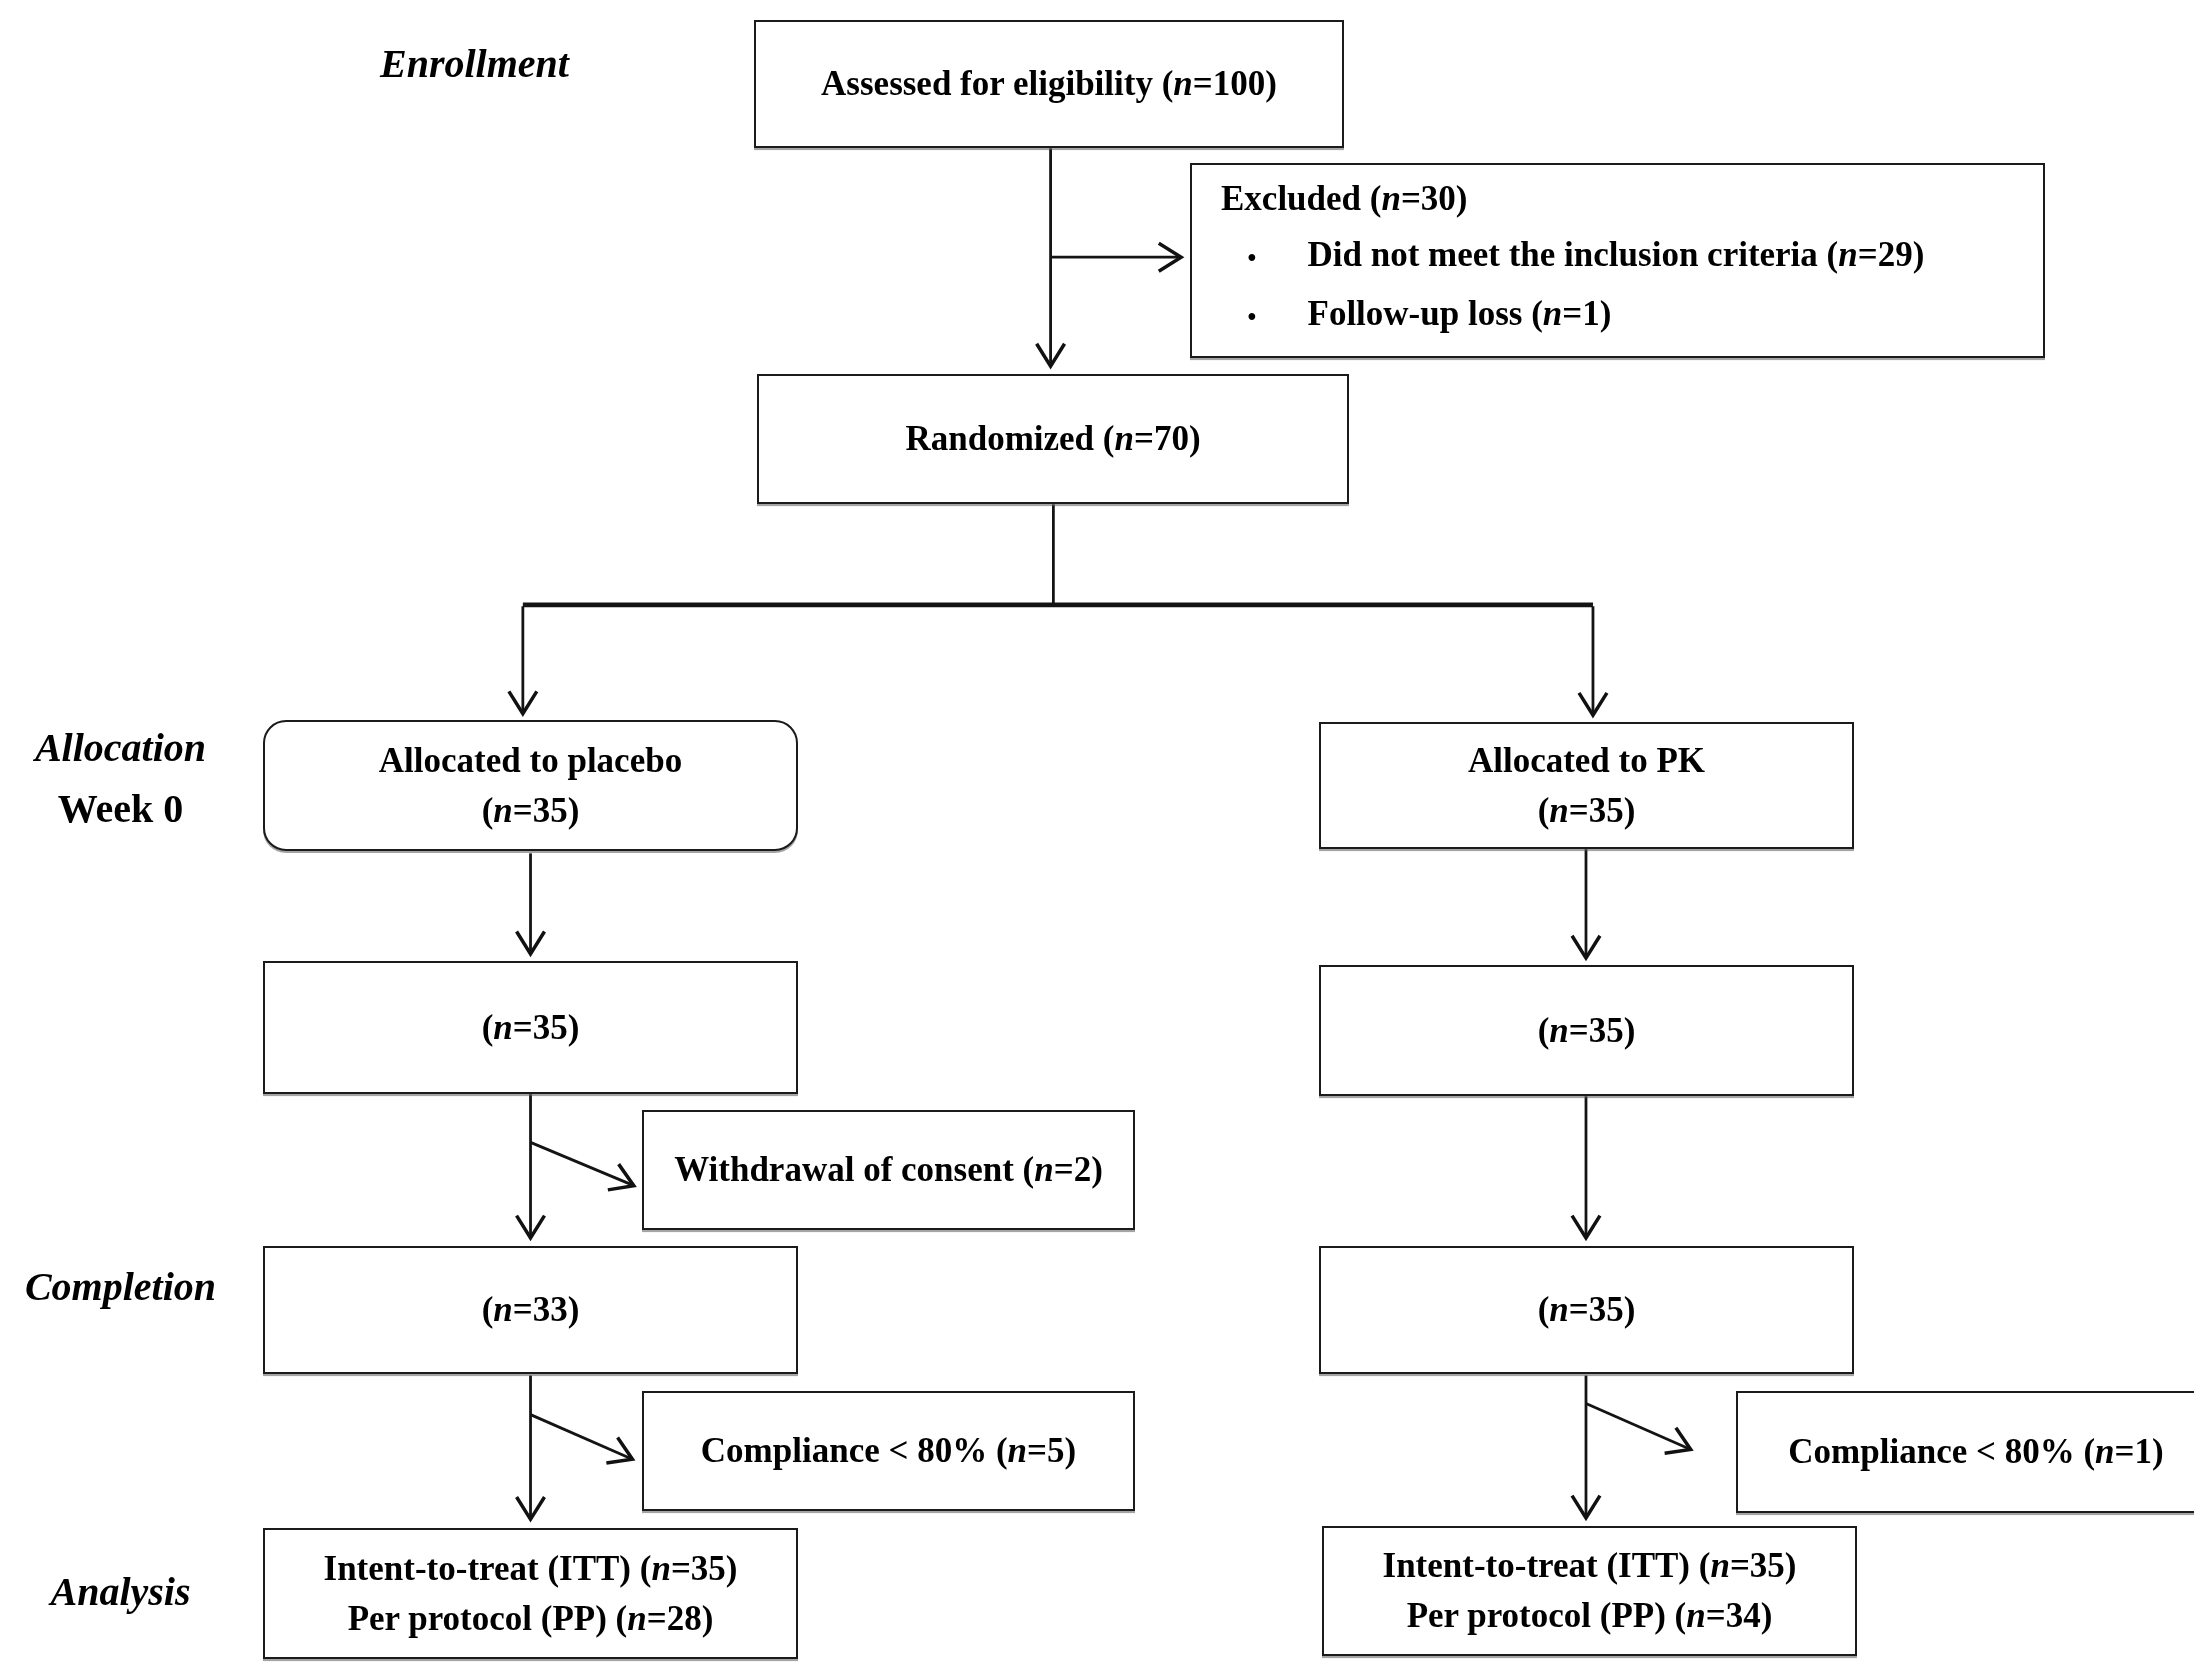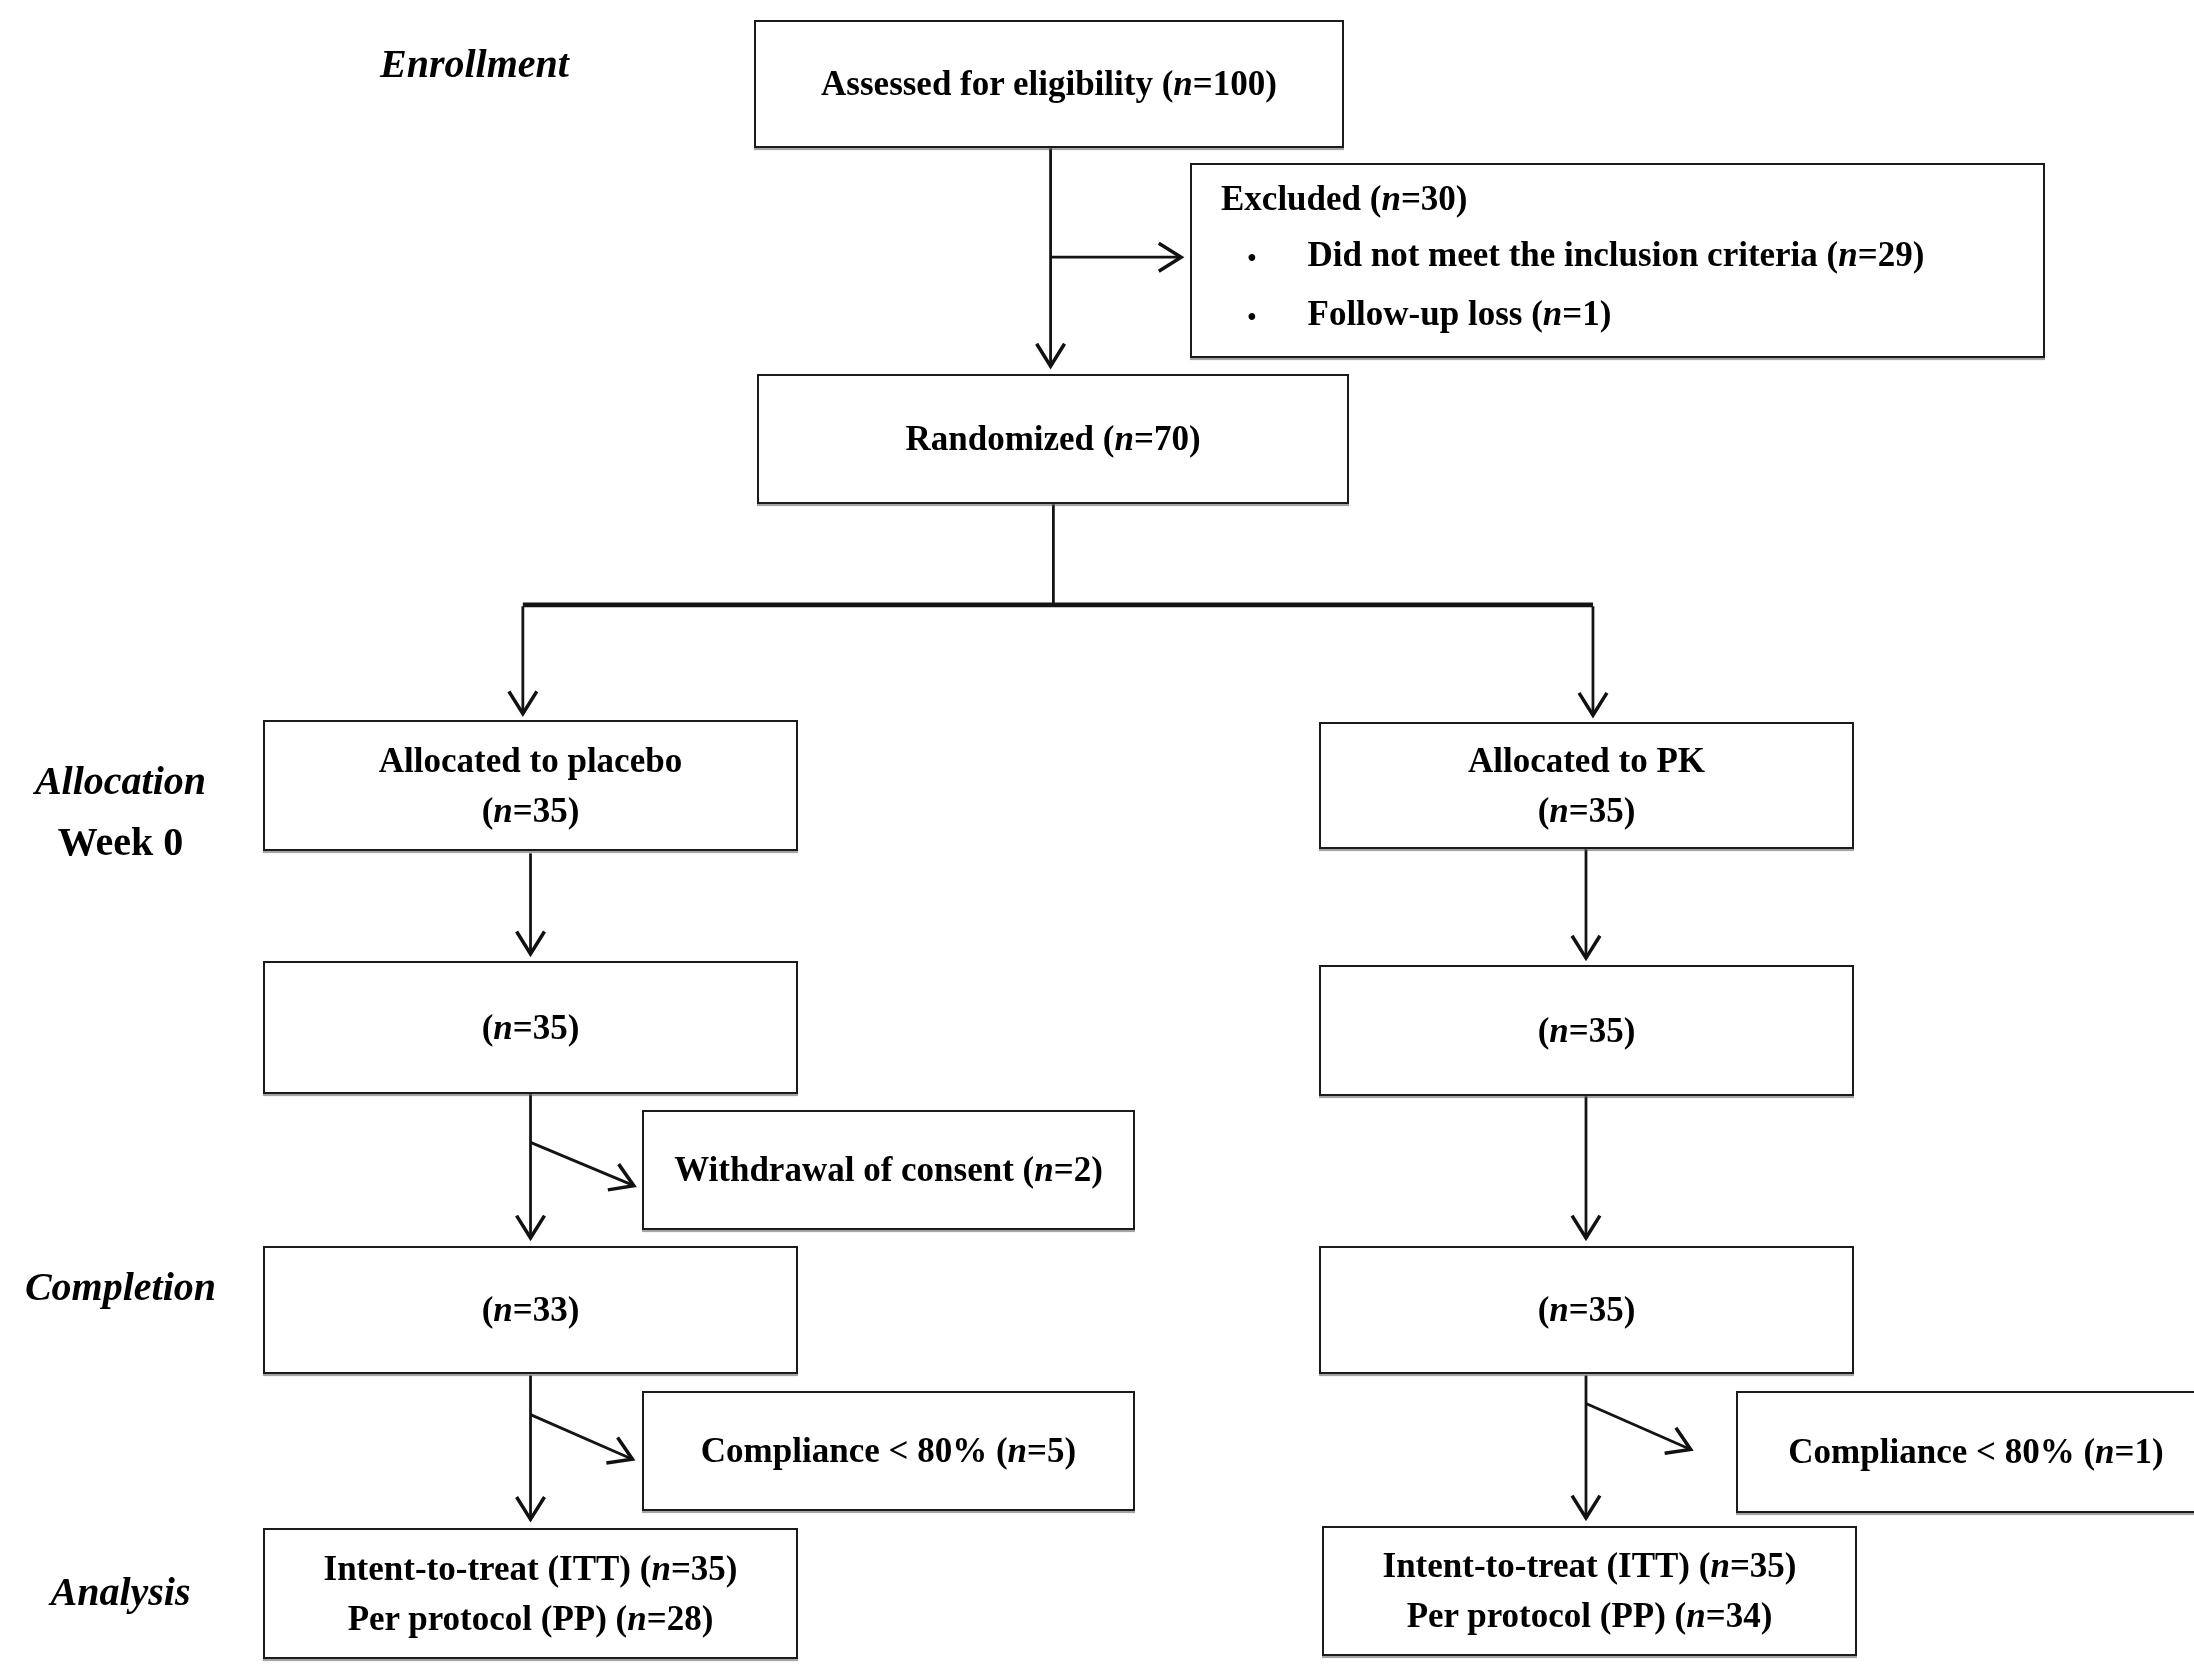--- a/index.html
+++ b/index.html
@@ -90,21 +90,21 @@
       <path d="M760 2026 L906 2090" marker-end="url(#vee)"></path>
       <path d="M2272 1970 V2174" marker-end="url(#vee)"></path>
       <path d="M2272 2010 L2422 2076" marker-end="url(#vee)"></path>
     </g>
   </svg>
 
   <div class="stage-label" style="left:286px; top:36px; width:377px; line-height:56px;">
     <span class="it">Enrollment</span>
   </div>
 
-  <div class="stage-label" style="left:0px; top:717px; width:241px;margin-top:33px;">
+  <div class="stage-label" style="left:0px; top:717px; width:241px;">
     <span class="it">Allocation</span>
     <span class="rm">Week 0</span>
   </div>
 
   <div class="stage-label" style="left:0px; top:968px; width:241px;">
   </div>
 
   <div class="stage-label" style="left:0px; top:1256px; width:241px;">
     <span class="it">Completion</span>
   </div>
@@ -126,21 +126,21 @@
     <span class="bullet-item">
       <span class="dot">•</span>
       <span class="nfmt">Follow-up loss (<i class="n">n</i>=1)</span>
     </span>
   </div>
 
   <div class="box" style="left:757px; top:374px; width:592px; height:130px;">
     <span class="line nfmt">Randomized (<i class="n">n</i>=70)</span>
   </div>
 
-  <div class="box" style="left:263px; top:720px; width:535px; height:131px;">
+  <div class="box" style="left:263px; top:720px; width:535px; height:131px;border-radius:23px;">
     <span class="line nfmt">Allocated to placebo</span>
     <span class="line nfmt">(<i class="n">n</i>=35)</span>
   </div>
 
   <div class="box" style="left:1319px; top:722px; width:535px; height:127px;">
     <span class="line nfmt">Allocated to PK</span>
     <span class="line nfmt">(<i class="n">n</i>=35)</span>
   </div>
 
   <div class="box" style="left:263px; top:961px; width:535px; height:133px;">

